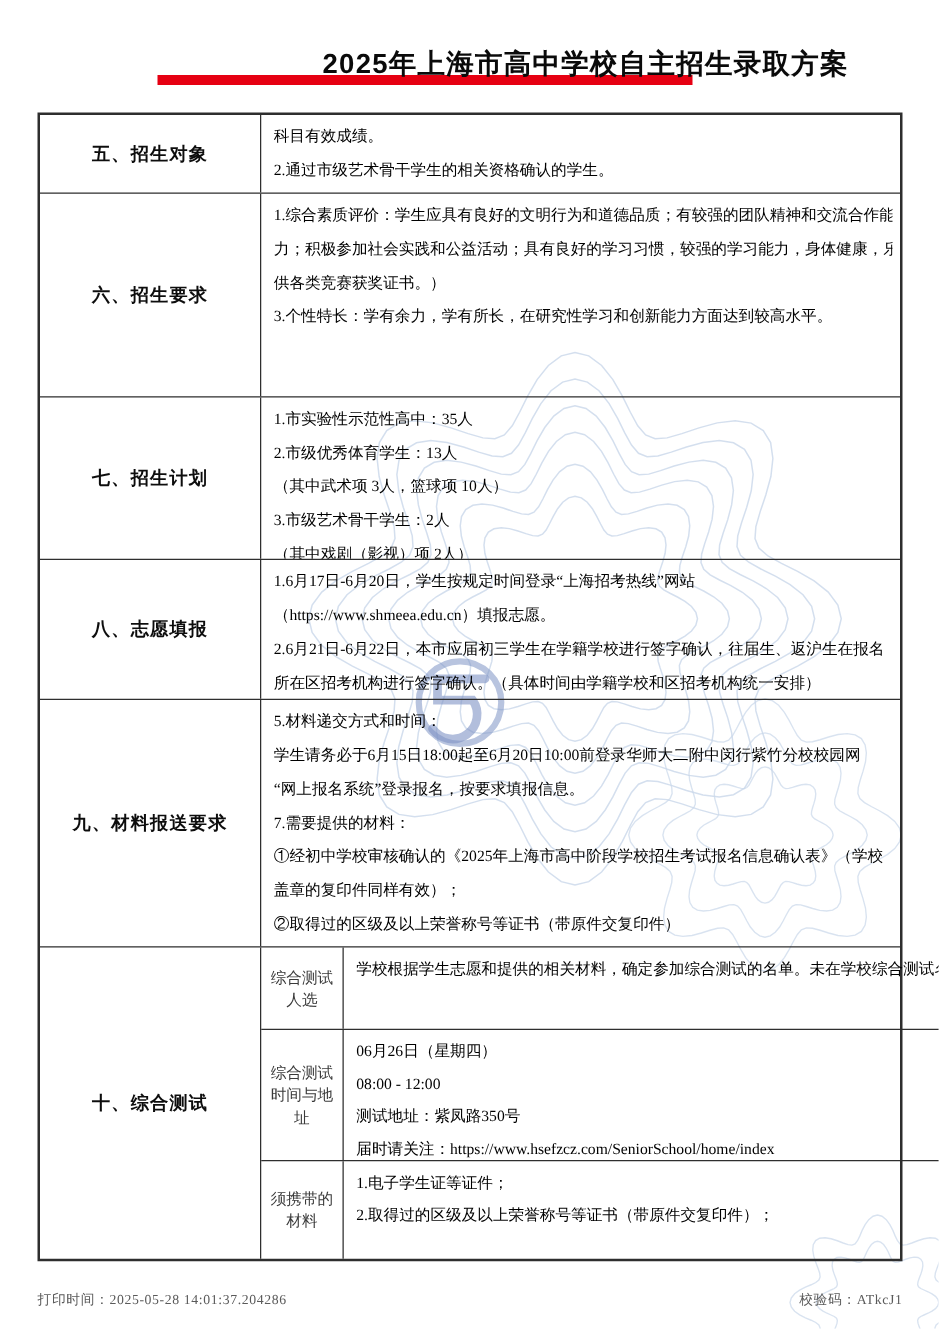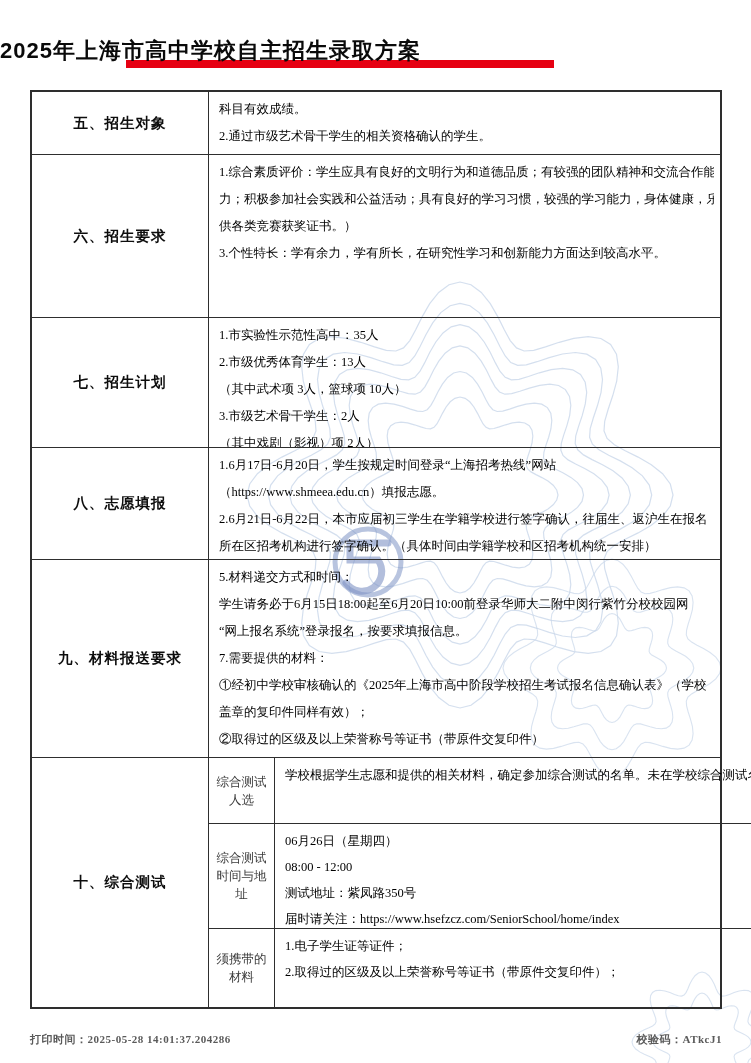--- a/index.html
+++ b/index.html
@@ -7,21 +7,21 @@
     position:relative;
     width:751px;height:1063px;
     background:#ffffff;
     overflow:hidden;
     font-family:"Liberation Serif","DejaVu Serif",serif;
     color:#3f3f3f;
   }
   
   .wm{position:absolute;left:0;top:0;width:751px;height:1063px;pointer-events:none;}
   
-  .title-wrap{position:absolute;left:0;top:36px;width:679px;text-align:left;}
+  .title-wrap{position:absolute;left:0;top:36px;width:679px;text-align:right;}
   .doc-title{
     position:relative;z-index:2;display:inline-block;
     font-family:"Liberation Sans","DejaVu Sans",sans-serif;
     font-weight:bold;font-size:22px;color:#0a0a0a;letter-spacing:1px;
   }
   .title-underline{
     position:relative;z-index:1;margin:-6px auto 0 auto;
     width:428px;height:8px;background:#e60012;
   }
   
@@ -62,21 +62,21 @@
   .scontent .tline{line-height:26px;}
   .vcenter{display:flex;justify-content:center;}
   
   .h62{height:62px;} .h163{height:163px;} .h130{height:130px;}
   .h112{height:112px;} .h198{height:198px;} .h250{height:250px;}
   .sh65{height:65px;} .sh105{height:105px;} .sh78{height:79px;}
   
   .footer{
     position:absolute;left:30px;right:29px;top:1032px;
     display:flex;justify-content:space-between;
-    font-size:11px;color:#5a5a5a;letter-spacing:0.5px;font-weight:bold;
+    font-size:11px;color:#5a5a5a;letter-spacing:0.5px;
   }
 </style>
 </head>
 <body>
 
 <div class="page">
 
   <svg class="wm" id="wm-svg" viewBox="0 0 751 1063">
       <path d="M673.0 495.0L670.3 506.0L662.6 516.3L651.3 525.3L638.1 532.9L625.2 539.3L614.4 545.2L607.1 551.5L604.0 559.1L604.7 568.7L608.1 580.5L612.7 594.2L616.7 608.8L618.3 623.2L616.5 635.9L610.6 645.6L600.9 651.5L588.2 653.3L573.8 651.7L559.2 647.7L545.5 643.1L533.7 639.7L524.1 639.0L516.5 642.1L510.2 649.4L504.3 660.2L497.9 673.1L490.3 686.3L481.3 697.6L471.0 705.3L460.0 708.0L449.0 705.3L438.7 697.6L429.7 686.3L422.1 673.1L415.7 660.2L409.8 649.4L403.5 642.1L395.9 639.0L386.3 639.7L374.5 643.1L360.8 647.7L346.2 651.7L331.8 653.3L319.1 651.5L309.4 645.6L303.5 635.9L301.7 623.2L303.3 608.8L307.3 594.2L311.9 580.5L315.3 568.7L316.0 559.1L312.9 551.5L305.6 545.2L294.8 539.3L281.9 532.9L268.7 525.3L257.4 516.3L249.7 506.0L247.0 495.0L249.7 484.0L257.4 473.7L268.7 464.7L281.9 457.1L294.8 450.7L305.6 444.8L312.9 438.5L316.0 430.9L315.3 421.3L311.9 409.5L307.3 395.8L303.3 381.2L301.7 366.8L303.5 354.1L309.4 344.4L319.1 338.5L331.8 336.7L346.2 338.3L360.8 342.3L374.5 346.9L386.3 350.3L395.9 351.0L403.5 347.9L409.8 340.6L415.7 329.8L422.1 316.9L429.7 303.7L438.7 292.4L449.0 284.7L460.0 282.0L471.0 284.7L481.3 292.4L490.3 303.7L497.9 316.9L504.3 329.8L510.2 340.6L516.5 347.9L524.1 351.0L533.7 350.3L545.5 346.9L559.2 342.3L573.8 338.3L588.2 336.7L600.9 338.5L610.6 344.4L616.5 354.1L618.3 366.8L616.7 381.2L612.7 395.8L608.1 409.5L604.7 421.3L604.0 430.9L607.1 438.5L614.4 444.8L625.2 450.7L638.1 457.1L651.3 464.7L662.6 473.7L670.3 484.0L673.0 495.0Z" fill="none" stroke="#c9d7ea" stroke-width="1.2" opacity="0.8" stroke-linecap="round"></path>
       <path d="M651.7 495.0L649.3 504.9L642.4 514.2L632.1 522.3L620.3 529.1L608.7 534.8L599.0 540.2L592.4 545.8L589.6 552.7L590.2 561.3L593.3 571.9L597.4 584.2L601.0 597.4L602.5 610.4L600.8 621.8L595.6 630.6L586.8 635.8L575.4 637.5L562.4 636.0L549.2 632.4L537.0 628.3L526.3 625.2L517.7 624.6L510.8 627.4L505.2 634.0L499.8 643.7L494.1 655.3L487.3 667.1L479.2 677.4L469.9 684.3L460.0 686.7L450.1 684.3L440.8 677.4L432.7 667.1L425.9 655.3L420.2 643.7L414.8 634.0L409.2 627.4L402.3 624.6L393.7 625.2L383.1 628.3L370.8 632.4L357.6 636.0L344.6 637.5L333.2 635.8L324.4 630.6L319.2 621.8L317.5 610.4L319.0 597.4L322.6 584.2L326.7 571.9L329.8 561.3L330.4 552.7L327.6 545.8L321.0 540.2L311.3 534.8L299.7 529.1L287.9 522.3L277.6 514.2L270.7 504.9L268.3 495.0L270.7 485.1L277.6 475.8L287.9 467.7L299.7 460.9L311.3 455.2L321.0 449.8L327.6 444.2L330.4 437.3L329.8 428.7L326.7 418.0L322.6 405.8L319.0 392.6L317.5 379.6L319.2 368.2L324.4 359.4L333.2 354.2L344.6 352.5L357.6 354.0L370.8 357.6L383.0 361.7L393.7 364.8L402.3 365.4L409.2 362.6L414.8 356.0L420.2 346.3L425.9 334.7L432.7 322.9L440.8 312.6L450.1 305.7L460.0 303.3L469.9 305.7L479.2 312.6L487.3 322.9L494.1 334.7L499.8 346.3L505.2 356.0L510.8 362.6L517.7 365.4L526.3 364.8L537.0 361.7L549.2 357.6L562.4 354.0L575.4 352.5L586.8 354.2L595.6 359.4L600.8 368.2L602.5 379.6L601.0 392.6L597.4 405.8L593.3 418.0L590.2 428.7L589.6 437.3L592.4 444.2L599.0 449.8L608.7 455.2L620.3 460.9L632.1 467.7L642.4 475.8L649.3 485.1L651.7 495.0Z" fill="none" stroke="#c9d7ea" stroke-width="1.2" opacity="0.8" stroke-linecap="round"></path>

